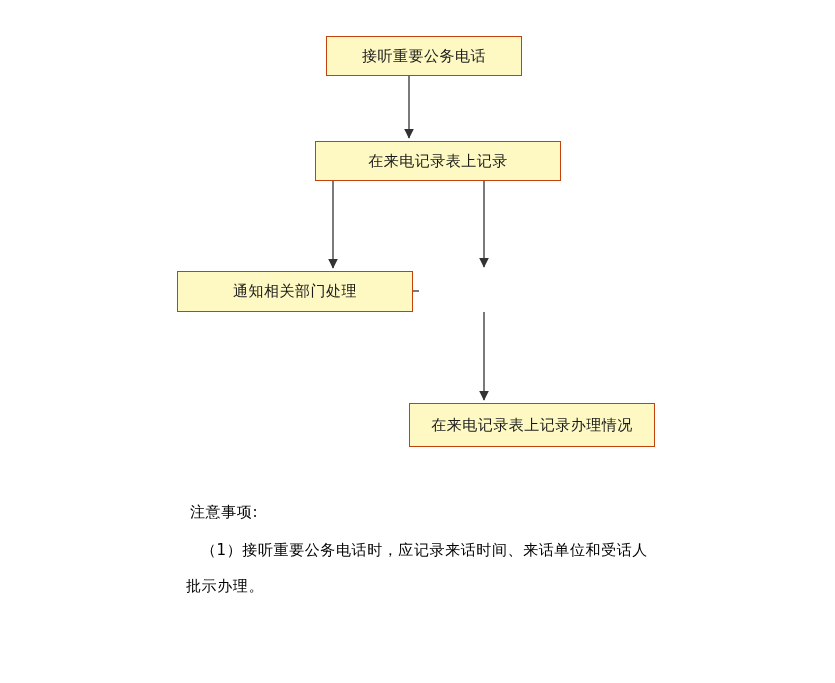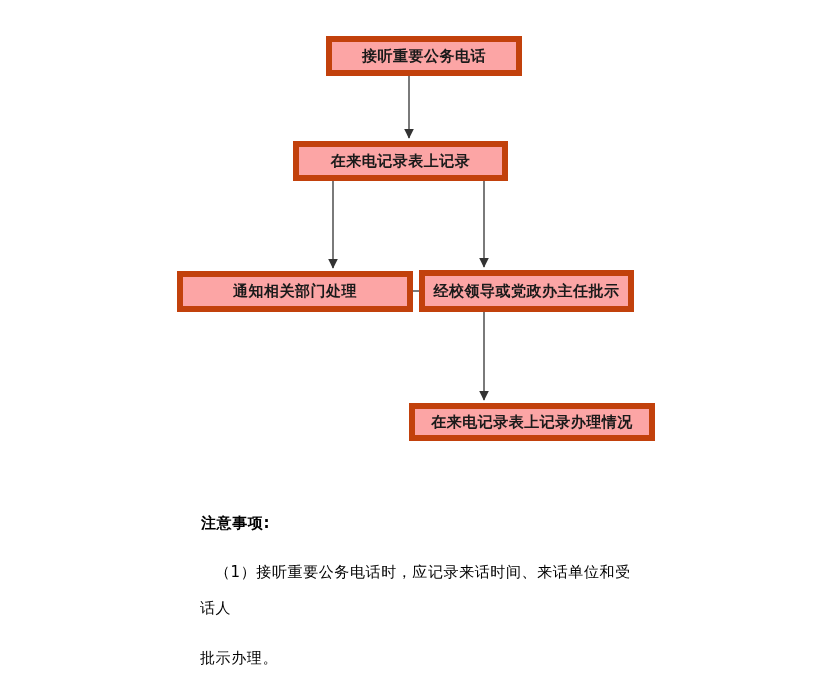--- a/index.html
+++ b/index.html
@@ -20,37 +20,36 @@
     position: absolute;
     left: 0;
     top: 0;
     width: 835px;
     height: 470px;
   }
 
   .node {
     position: absolute;
     box-sizing: border-box;
-    border: 6px solid #c2410c;
-    background: #fca5a5;
+    border: 1px solid #c2410c;
+    background: #fef9c3;
     display: flex;
     align-items: center;
     justify-content: center;
     font-size: 15px;
     letter-spacing: 0.5px;
     color: #1a1a1a;
     white-space: nowrap;
-    font-weight: bold;
   }
 
   #node-answer-call   { left: 326px; top: 36px;  width: 196px; height: 40px; }
-  #node-log-record    { left: 293px; top: 141px; width: 215px; height: 40px; }
+  #node-log-record    { left: 315px; top: 141px; width: 246px; height: 40px; }
   #node-notify-dept   { left: 177px; top: 271px; width: 236px; height: 41px; }
   #node-leader-review { left: 419px; top: 270px; width: 215px; height: 42px; }
-  #node-log-handling  { left: 409px; top: 403px; width: 246px; height: 38px; }
+  #node-log-handling  { left: 409px; top: 403px; width: 246px; height: 44px; }
 
   #connectors {
     position: absolute;
     left: 0;
     top: 0;
     width: 835px;
     height: 470px;
     pointer-events: none;
   }
 
@@ -58,26 +57,26 @@
     position: absolute;
     left: 186px;
     top: 492px;
     width: 470px;
     font-size: 15px;
     line-height: 36px;
     letter-spacing: 0.6px;
     color: #000000;
   }
   .notes-heading {
-    font-weight: bold;
-    margin: 15px;
+    font-weight: normal;
+    margin: 4px;
     line-height: 32px;
   }
   .note-line {
-    margin: 14px;
+    margin: 0;
   }
   .note-indent {
     text-indent: 15px;
   }
 </style>
 </head>
 <body>
 
 <div id="flowchart-canvas">
 
@@ -98,21 +97,20 @@
 
     <line x1="484" y1="312" x2="484" y2="400" stroke="#595959" stroke-width="1.6" marker-end="url(#arrowhead)"></line>
   </svg>
 
   <div class="node" id="node-answer-call">接听重要公务电话</div>
 
   <div class="node" id="node-log-record">在来电记录表上记录</div>
 
   <div class="node" id="node-notify-dept">通知相关部门处理</div>
 
-  <div class="node" id="node-leader-review">经校领导或党政办主任批示</div>
 
   <div class="node" id="node-log-handling">在来电记录表上记录办理情况</div>
 
 </div>
 
 <div id="notes-section">
   <p class="notes-heading">注意事项:</p>
 
   <p class="note-line note-indent">（1）接听重要公务电话时，应记录来话时间、来话单位和受话人</p>
 

